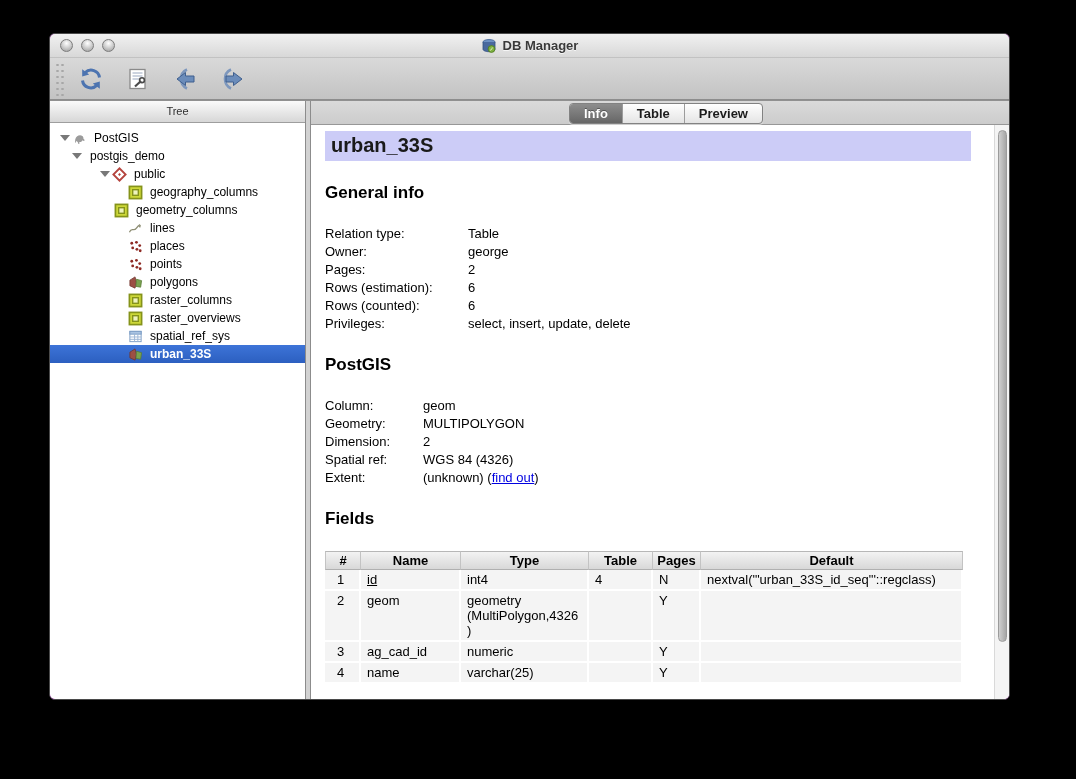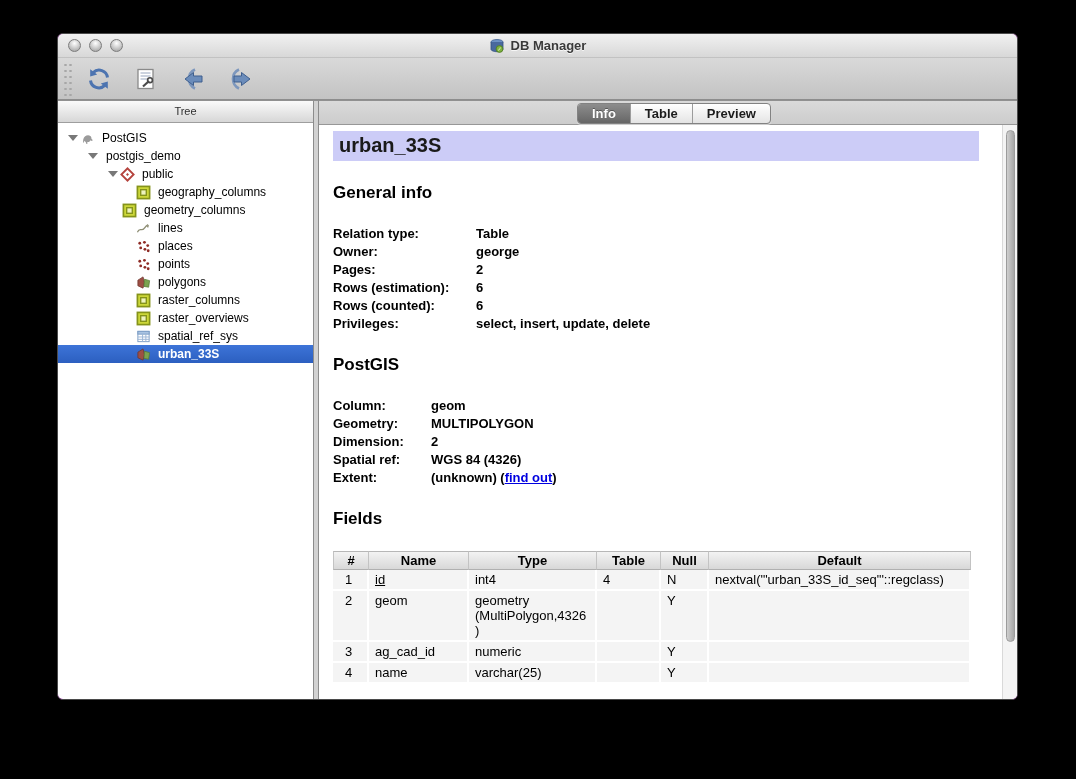--- a/index.html
+++ b/index.html
@@ -1,18 +1,18 @@
 <!DOCTYPE html>
 <html><head>
 <meta charset="utf-8">
 <style>
   * { margin:0; padding:0; box-sizing:border-box; }
   html,body { width:1076px; height:779px; background:#000; font-family:"Liberation Sans","DejaVu Sans",sans-serif; }
 
-  .window { position:absolute; left:57px; top:33px; width:961px; height:667px;
+  .window { position:absolute; left:49px; top:33px; width:961px; height:667px;
     border-radius:6px; background:#d946ef; border:1px solid #4a4a4a;
     box-shadow:0 18px 45px rgba(0,0,0,.75); overflow:hidden; }
 
   
   .titlebar { height:24px; background:linear-gradient(#f1f1f1,#d8d8d8);
     display:flex; align-items:center; position:relative;
     border-bottom:1px solid #c2c2c2; }
   .lights { display:flex; gap:8px; margin-left:10px; }
   .light { width:13px; height:13px; border-radius:50%;
     background:radial-gradient(circle at 50% 30%, #ffffff 0%, #d2d2d2 45%, #9a9a9a 100%);
@@ -66,21 +66,21 @@
     padding:6px 38px 0 14px; }
   .vscroll { position:absolute; right:0; top:0; bottom:0; width:15px;
     background:#f4f4f4; border-left:1px solid #d9d9d9; }
   .vthumb { position:absolute; left:2.5px; top:5px; width:9px; height:512px;
     border-radius:5px; background:linear-gradient(90deg,#cfcfcf,#a6a6a6);
     border:1px solid #9b9b9b; }
 
   .band { margin-top:0; height:30px; background:#ccccf7; font-size:20px; font-weight:bold;
     color:#1a1a1a; line-height:29px; padding-left:6px; }
   h2 { font-size:17px; font-weight:bold; color:#000; margin:21px 0 22px; line-height:21px; }
-  .defs { display:grid; font-size:13px; line-height:18px; color:#000;font-weight:bold; }
+  .defs { display:grid; font-size:13px; line-height:18px; color:#000; }
   .defs.general { grid-template-columns:143px 1fr; }
   .defs.postgis { grid-template-columns:98px 1fr; }
   .defs a { color:#0000e0; }
 
   
   .ftable { width:638px; margin-top:0; display:grid;
     grid-template-columns:36px 100px 128px 64px 48px 262px; font-size:13px; }
   .fh { background:linear-gradient(#f3f3f3,#d8d8d8); border-top:1px solid #b7b7b7;
     border-bottom:1px solid #b0b0b0; border-right:1px solid #c3c3c3;
     font-weight:bold; text-align:center; padding:1px 2px; line-height:15px; }
@@ -161,21 +161,21 @@
         <div class="titem" style="padding-left:8px">
           <span class="tri"></span>
           <span class="ticon">
             <svg width="15" height="15" viewBox="0 0 16 16">
                 <path d="M3.5 12.5c-.6-2 0-5.5 2-7C7 4.2 9.5 4 11 5.2c1 .8 1.3 2 1.2 3l1.6 1.6-1.8.9-.6-1.2c-.5 1.6-2 2.5-3.6 2.3l.2 1.7h-1.6l-.2-1.9c-.8-.2-1.4-.6-1.8-1.2l-.3 2.1z" fill="#9b9b9b"></path>
               </svg>
           </span>
           <span class="tlabel">PostGIS</span>
         </div>
 
-        <div class="titem" style="padding-left:28px">
+        <div class="titem" style="padding-left:20px">
           <span class="tri"></span>
           <span class="tlabel" style="margin-left:6px">postgis_demo</span>
         </div>
 
         <div class="titem" style="padding-left:48px">
           <span class="tri"></span>
           <span class="ticon">
             <svg width="15" height="15" viewBox="0 0 16 16">
                 <g transform="rotate(45 8 8)">
                   <rect x="3.4" y="3.4" width="9.2" height="9.2" fill="none" stroke="#b5443e" stroke-width="2"></rect>
@@ -348,21 +348,21 @@
           <span>Extent:</span>
           <span><span>(unknown) (</span><a href="#">find out</a><span>)</span></span>
         </div>
 
         <h2>Fields</h2>
         <div class="ftable">
           <div class="fh">#</div>
           <div class="fh">Name</div>
           <div class="fh">Type</div>
           <div class="fh">Table</div>
-          <div class="fh">Null</div>
+          <div class="fh">Pages</div>
           <div class="fh">Default</div>
 
           <div class="fc num">1</div>
           <div class="fc"><span class="u">id</span></div>
           <div class="fc">int4</div>
           <div class="fc">4</div>
           <div class="fc">N</div>
           <div class="fc">nextval('"urban_33S_id_seq"'::regclass)</div>
 
           <div class="fc num">2</div>

